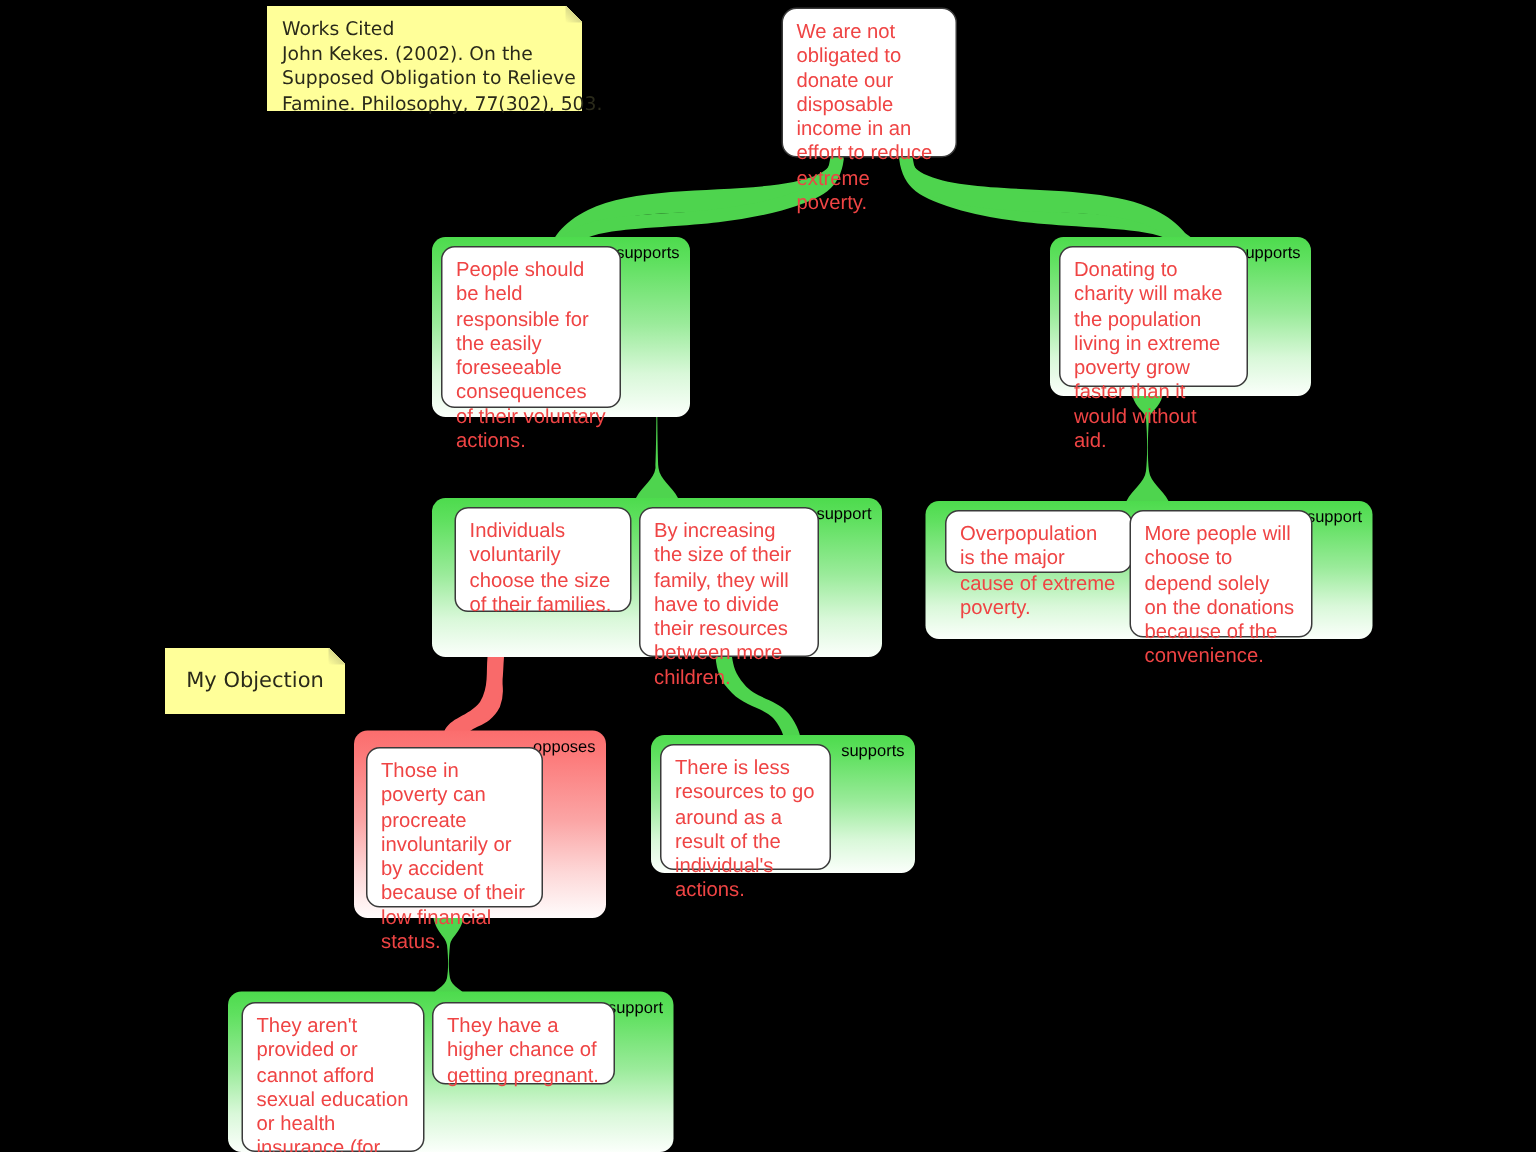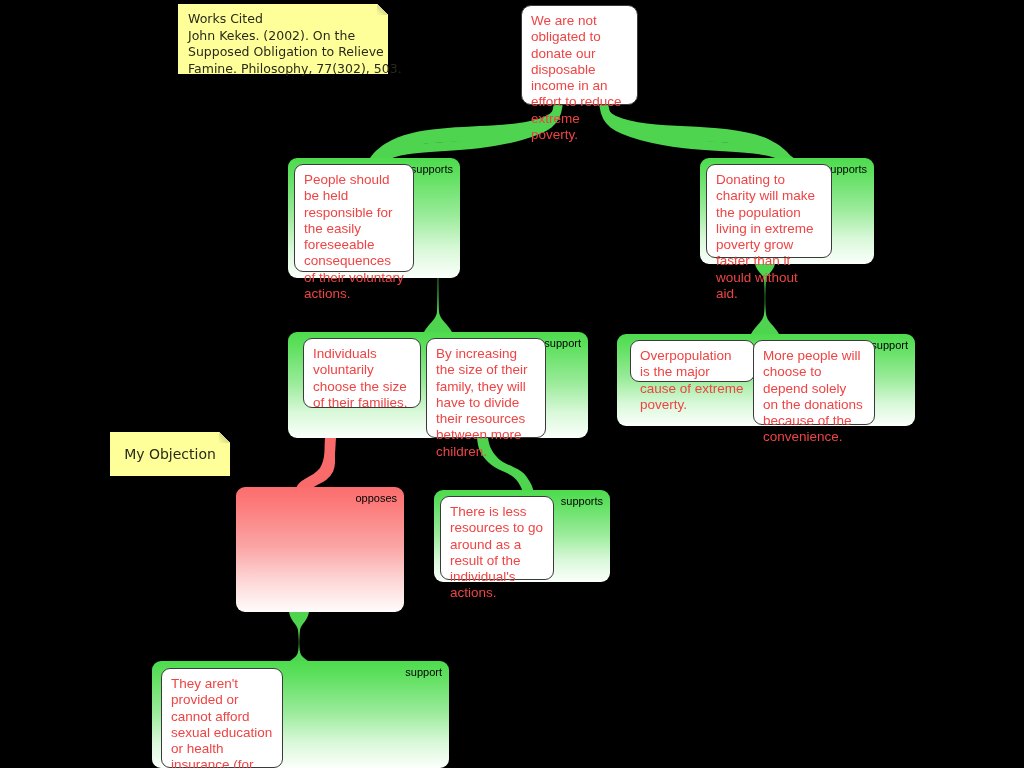--- a/index.html
+++ b/index.html
@@ -219,29 +219,35 @@
     </div>
   </div>
 
   <div class="note objection" style="left:110px; top:432px; width:120px; height:44px;">
     <span>My Objection</span>
     <div class="fold"></div>
   </div>
 
   <div class="group opposes" style="left:236px; top:487px; width:168px; height:125px;">
     <div class="group-label">opposes</div>
+    <div class="card" style="left:8px; top:11px; width:118px; height:107px;">
+      <span>Those in poverty can procreate involuntarily or by accident because of their low financial status.</span>
+    </div>
   </div>
 
   <div class="group supports" style="left:434px; top:490px; width:176px; height:92px;">
     <div class="group-label">supports</div>
     <div class="card" style="left:6px; top:6px; width:114px; height:84px;">
       <span>There is less resources to go around as a result of the individual's actions.</span>
     </div>
   </div>
 
   <div class="group supports" style="left:152px; top:661px; width:297px; height:107px;">
     <div class="group-label">support</div>
     <div class="card" style="left:9px; top:7px; width:122px; height:100px;">
       <span>They aren't provided or cannot afford sexual education or health insurance (for birth control).</span>
     </div>
+    <div class="card" style="left:136px; top:7px; width:122px; height:55px;">
+      <span>They have a higher chance of getting pregnant.</span>
+    </div>
   </div>
 
 </div>
 
 </body></html>

